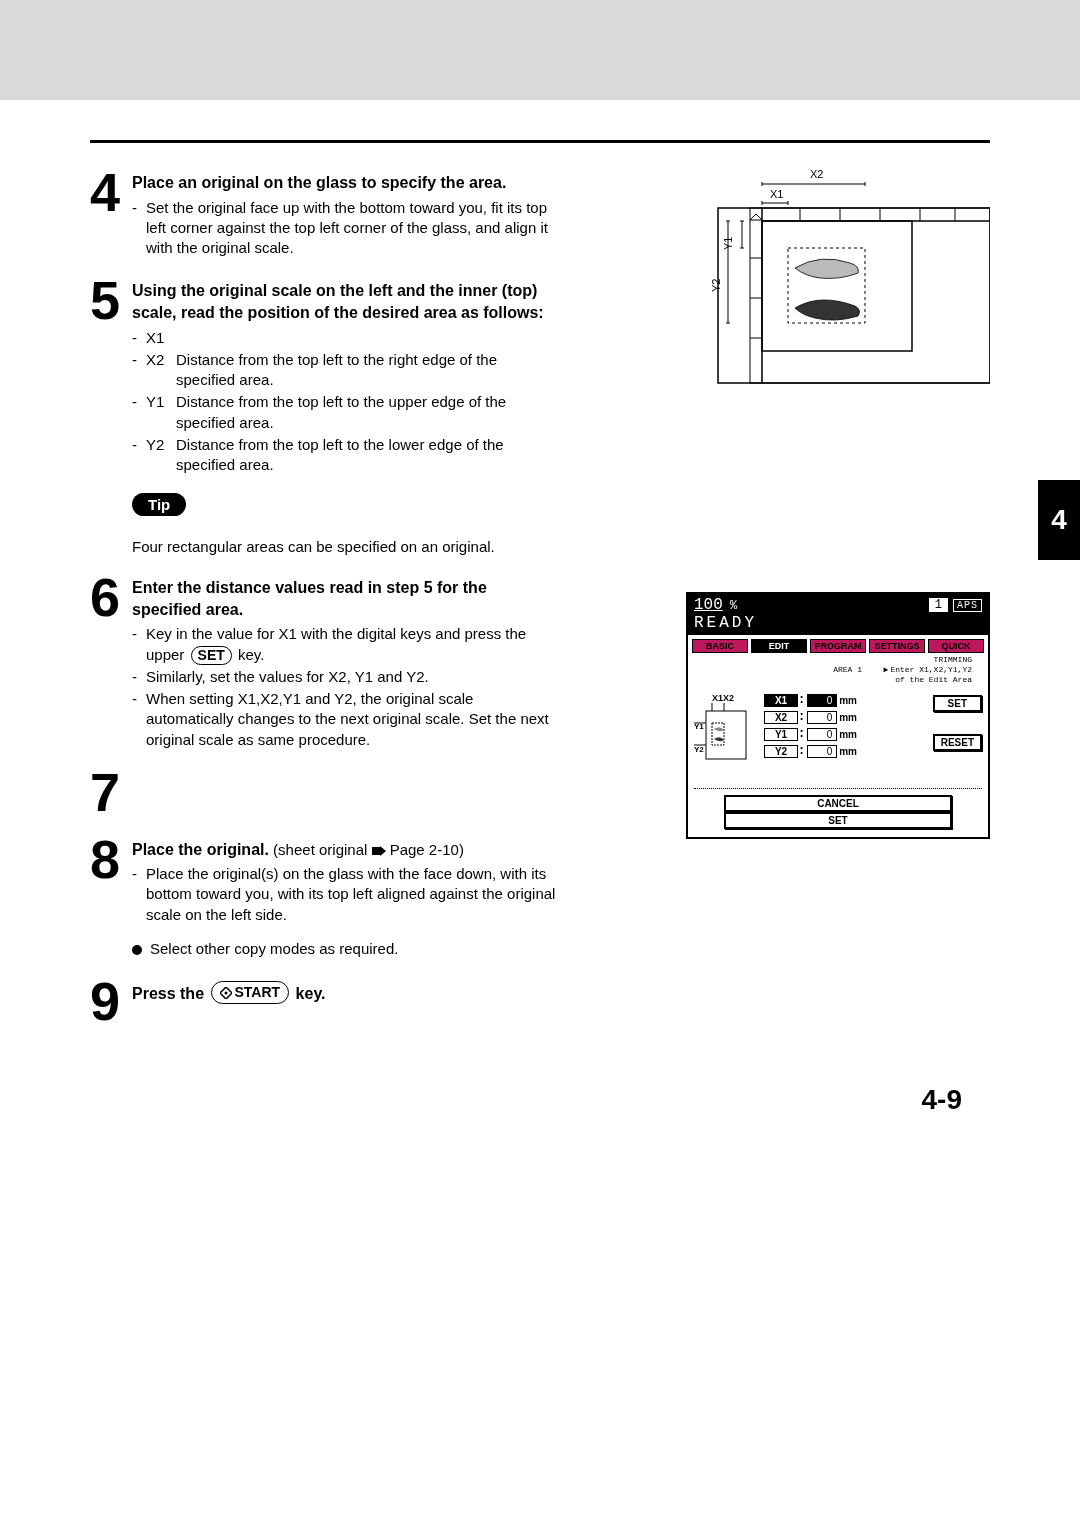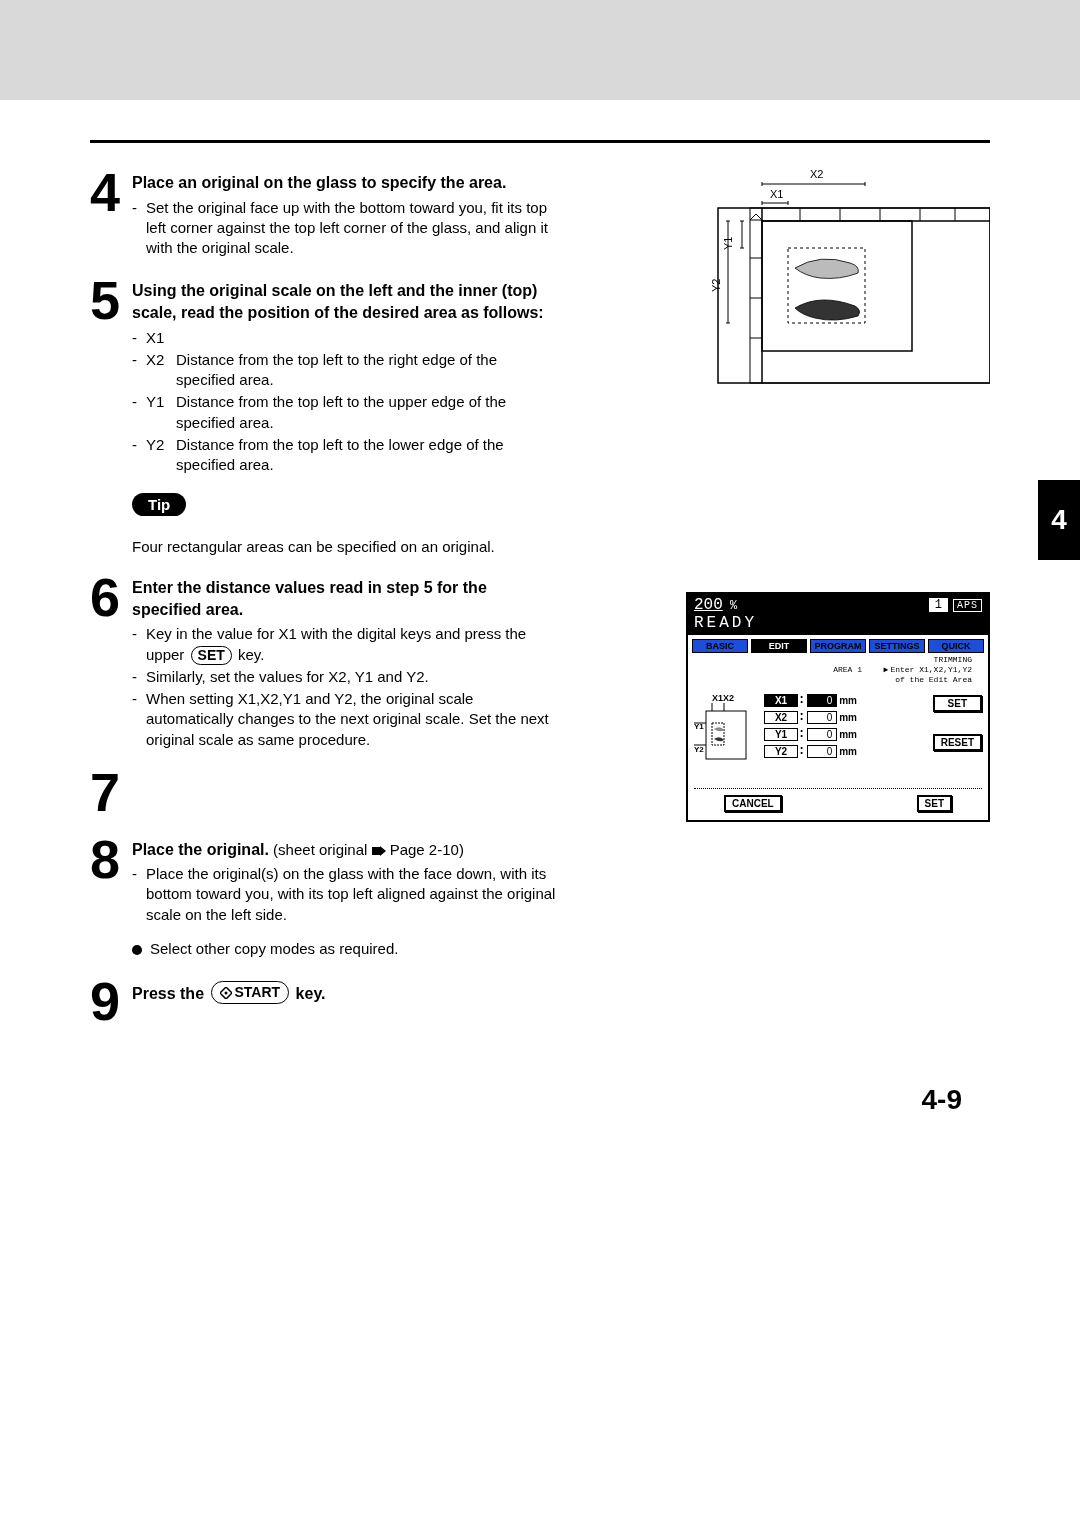--- a/index.html
+++ b/index.html
@@ -149,21 +149,21 @@
     padding: 4px 4px 2px 4px;
     font-size: 9px;
     font-weight: bold;
     font-family: Arial, sans-serif;
   }
   .panel-tab {
     border: 1.5px solid #000;
     padding: 1px 3px;
     flex: 1;
     text-align: center;
-    background: #1d4ed8;
+    background: #be185d;
   }
   .panel-tab.active {
     background: #000;
     color: #fff;
   }
   .panel-msg {
     padding: 0 16px 4px 6px;
     font-size: 9px;
     font-family: "Courier New", monospace;
     text-align: right;
@@ -223,20 +223,21 @@
     padding: 1px 6px;
     box-shadow: 1px 1px 0 #000;
     font-family: Arial, sans-serif;
   }
   .panel-bottom {
     display: flex;
     justify-content: space-between;
     padding: 6px 30px 8px 30px;
     border-top: 1px dotted #000;
     margin: 0 6px;
+    flex-direction: column;
   }
   .aps-box {
     display:inline-block;
     border:1px solid #fff;
     padding: 0 3px;
     font-size:10px;
     letter-spacing:1px;
   }
   .count-box {
     display:inline-block;
@@ -425,21 +426,21 @@
           <line x1="18" y1="53" x2="18" y2="155" stroke="#000"></line>
           <line x1="16" y1="155" x2="20" y2="155" stroke="#000"></line>
         </svg>
       </div>
 
       <div style="height:200px;"></div>
 
       <div class="panel">
         <div class="panel-top" style="background:#000;color:#fff;">
           <div style="display:flex;justify-content:space-between;align-items:center;">
-            <div><span class="zoom">200</span> <span>%</span></div>
+            <div><span class="zoom">100</span> <span>%</span></div>
             <div><span class="count-box">1</span><span class="aps-box">APS</span></div>
           </div>
           <div class="ready">READY</div>
         </div>
         <div class="panel-tabs">
           <div class="panel-tab">BASIC</div>
           <div class="panel-tab active">EDIT</div>
           <div class="panel-tab">PROGRAM</div>
           <div class="panel-tab">SETTINGS</div>
           <div class="panel-tab">QUICK</div>

